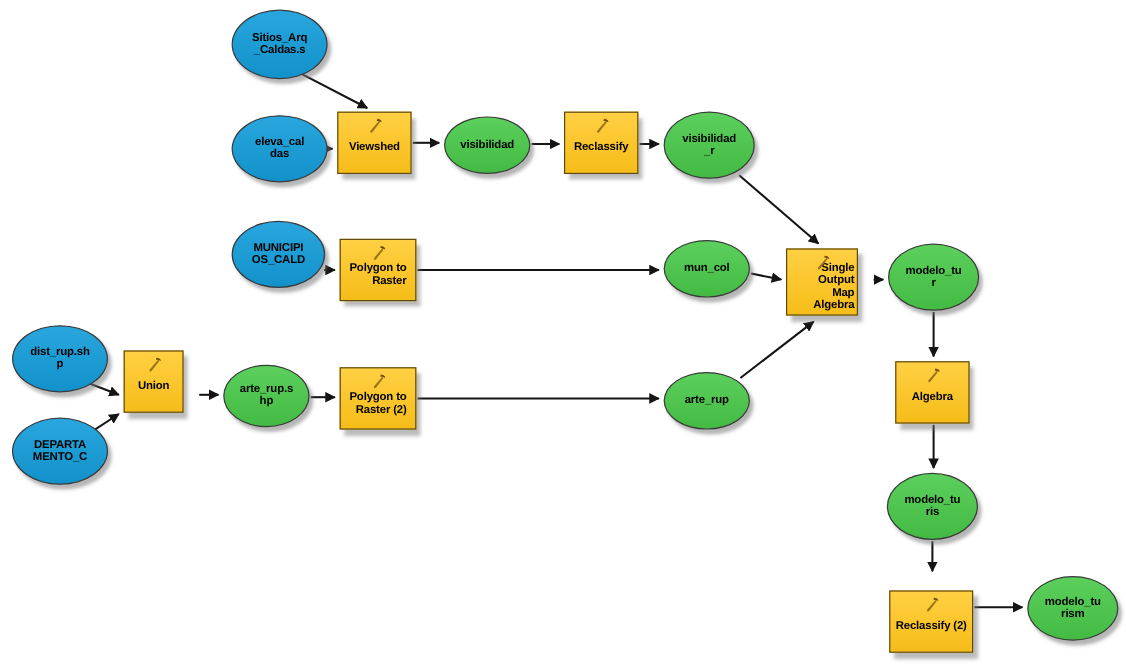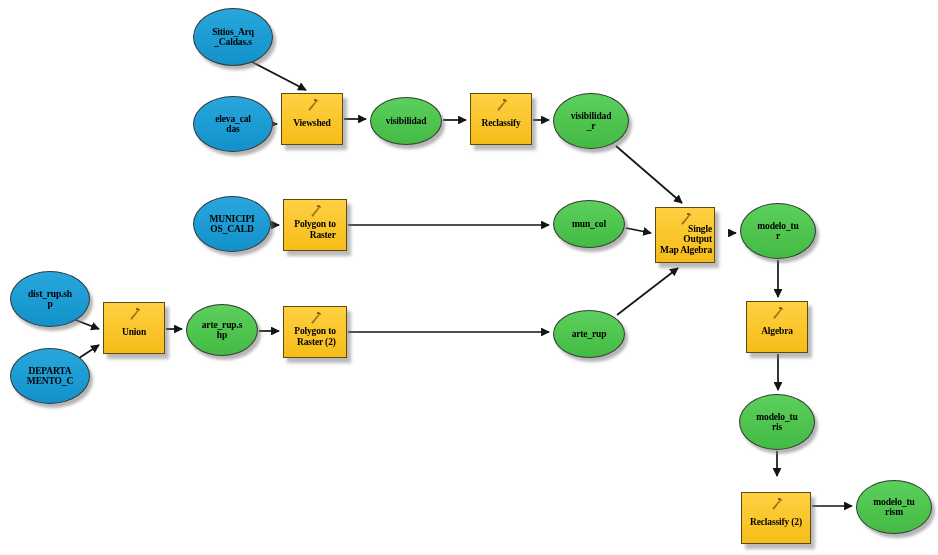--- a/index.html
+++ b/index.html
@@ -7,21 +7,21 @@
     margin: 0;
     padding: 0;
     background: #ffffff;
   }
   #canvas {
     position: relative;
     width: 938px;
     height: 555px;
     background: #ffffff;
     overflow: hidden;
-    font-family: Liberation Serif, serif;
+    font-family: Liberation Sans, sans-serif;
   }
   svg#wires {
     position: absolute;
     left: 0;
     top: 0;
     width: 938px;
     height: 555px;
     pointer-events: none;
   }
   .node {
@@ -145,21 +145,21 @@
             <path d="M11.9 3.6 L13.2 4.6 L6.0 13.9 C5.6 14.4 4.9 14.5 4.4 14.1 C3.9 13.7 3.9 13.0 4.3 12.5 Z" fill="#9c7018"></path>
             <path d="M10.9 2.6 C12.2 2.2 13.6 2.7 14.3 3.7" stroke="#6d4b0e" stroke-width="1.1" fill="none" stroke-linecap="round"></path>
           </svg>
         </span>
         <span class="label">Reclassify</span>
       </div>
       <div class="node ellipse derived" style="left: 553px; top: 93px; width: 76px; height: 56px;">
         <span class="label">visibilidad
 _r</span>
       </div>
-      <div class="node ellipse input" style="left: 193px; top: 196px; width: 78px; height: 56px;">
+      <div class="node ellipse input" style="left: 193px; top: 184px; width: 78px; height: 56px;">
         <span class="label">MUNICIPI
 OS_CALD</span>
       </div>
       <div class="node tool" style="left: 283px; top: 199px; width: 64px; height: 52px;">
         <span class="tool-icon">
           <svg viewBox="0 0 16 16" width="14" height="14">
             <path d="M10.6 1.2 C12.4 1.0 14.2 2.0 14.6 3.4 L12.3 4.2 C12.0 3.3 11.2 2.9 10.3 3.1 Z" fill="#8a6114"></path>
             <path d="M11.9 3.6 L13.2 4.6 L6.0 13.9 C5.6 14.4 4.9 14.5 4.4 14.1 C3.9 13.7 3.9 13.0 4.3 12.5 Z" fill="#9c7018"></path>
             <path d="M10.9 2.6 C12.2 2.2 13.6 2.7 14.3 3.7" stroke="#6d4b0e" stroke-width="1.1" fill="none" stroke-linecap="round"></path>
           </svg>
@@ -186,21 +186,21 @@
 r</span>
       </div>
       <div class="node ellipse input" style="left: 10px; top: 271px; width: 80px; height: 56px;">
         <span class="label">dist_rup.sh
 p</span>
       </div>
       <div class="node ellipse input" style="left: 10px; top: 348px; width: 80px; height: 56px;">
         <span class="label">DEPARTA
 MENTO_C</span>
       </div>
-      <div class="node tool" style="left: 103px; top: 302px; width: 62px; height: 52px;">
+      <div class="node tool" style="left: 103px; top: 292px; width: 50px; height: 52px;">
         <span class="tool-icon">
           <svg viewBox="0 0 16 16" width="14" height="14">
             <path d="M10.6 1.2 C12.4 1.0 14.2 2.0 14.6 3.4 L12.3 4.2 C12.0 3.3 11.2 2.9 10.3 3.1 Z" fill="#8a6114"></path>
             <path d="M11.9 3.6 L13.2 4.6 L6.0 13.9 C5.6 14.4 4.9 14.5 4.4 14.1 C3.9 13.7 3.9 13.0 4.3 12.5 Z" fill="#9c7018"></path>
             <path d="M10.9 2.6 C12.2 2.2 13.6 2.7 14.3 3.7" stroke="#6d4b0e" stroke-width="1.1" fill="none" stroke-linecap="round"></path>
           </svg>
         </span>
         <span class="label">Union</span>
       </div>
       <div class="node ellipse derived" style="left: 186px; top: 304px; width: 72px; height: 52px;">

